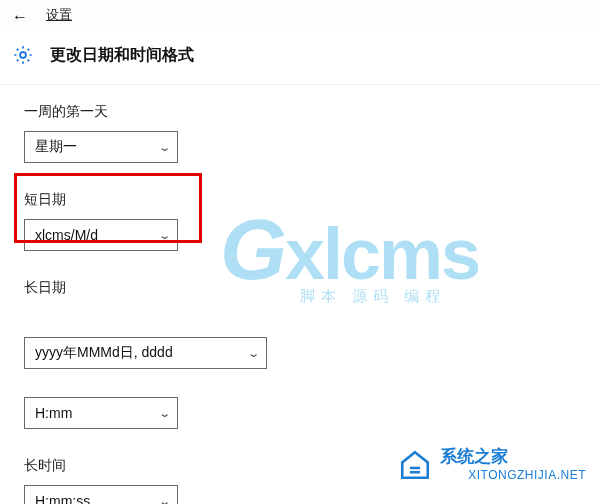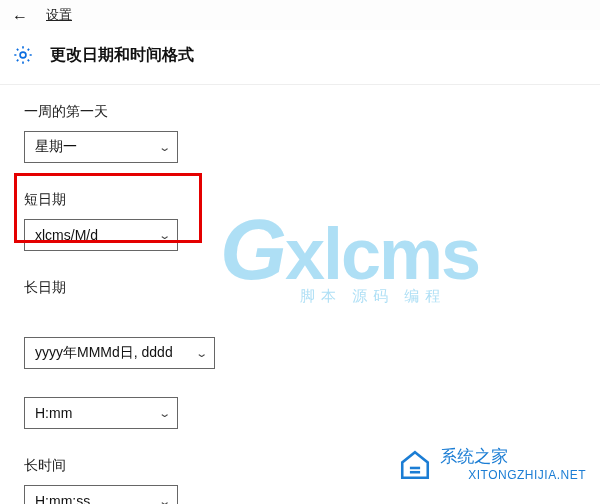--- a/index.html
+++ b/index.html
@@ -70,21 +70,21 @@
       color: #111;
       cursor: pointer;
       background: #fff;
     }
     .dropdown .chev {
       font-size: 11px;
       color: #444;
       transform: scaleX(1.4);
     }
     .w160 { width: 154px; }
-    .w210 { width: 191px; margin-top: 40px; }
+    .w210 { width: 243px; margin-top: 40px; }
     .highlight-box {
       position: absolute;
       border: 3px solid #e40000;
       pointer-events: none;
     }
     .watermark-gx {
       position: absolute;
       left: 220px;
       top: 200px;
       color: rgba(107,196,237,0.55);
@@ -112,21 +112,21 @@
       align-items: center;
       gap: 8px;
       pointer-events: none;
       user-select: none;
     }
     .watermark-sys .house {
       width: 34px; height: 34px;
       color: #1b7dd4;
     }
     .watermark-sys .texts { line-height: 1.2; }
-    .watermark-sys .cn { font-size: 17px; color: #1b7dd4; font-weight: 400; }
+    .watermark-sys .cn { font-size: 17px; color: #1b7dd4; font-weight: 700; }
     .watermark-sys .url { font-size: 12px; color: #1b7dd4; letter-spacing: 0.5px; margin-left: 28px; }
   </style>
 </head>
 <body>
 
 <div class="titlebar">
   <span class="back-arrow">←</span>
   <span class="titlebar-text">设置</span>
 </div>
 

